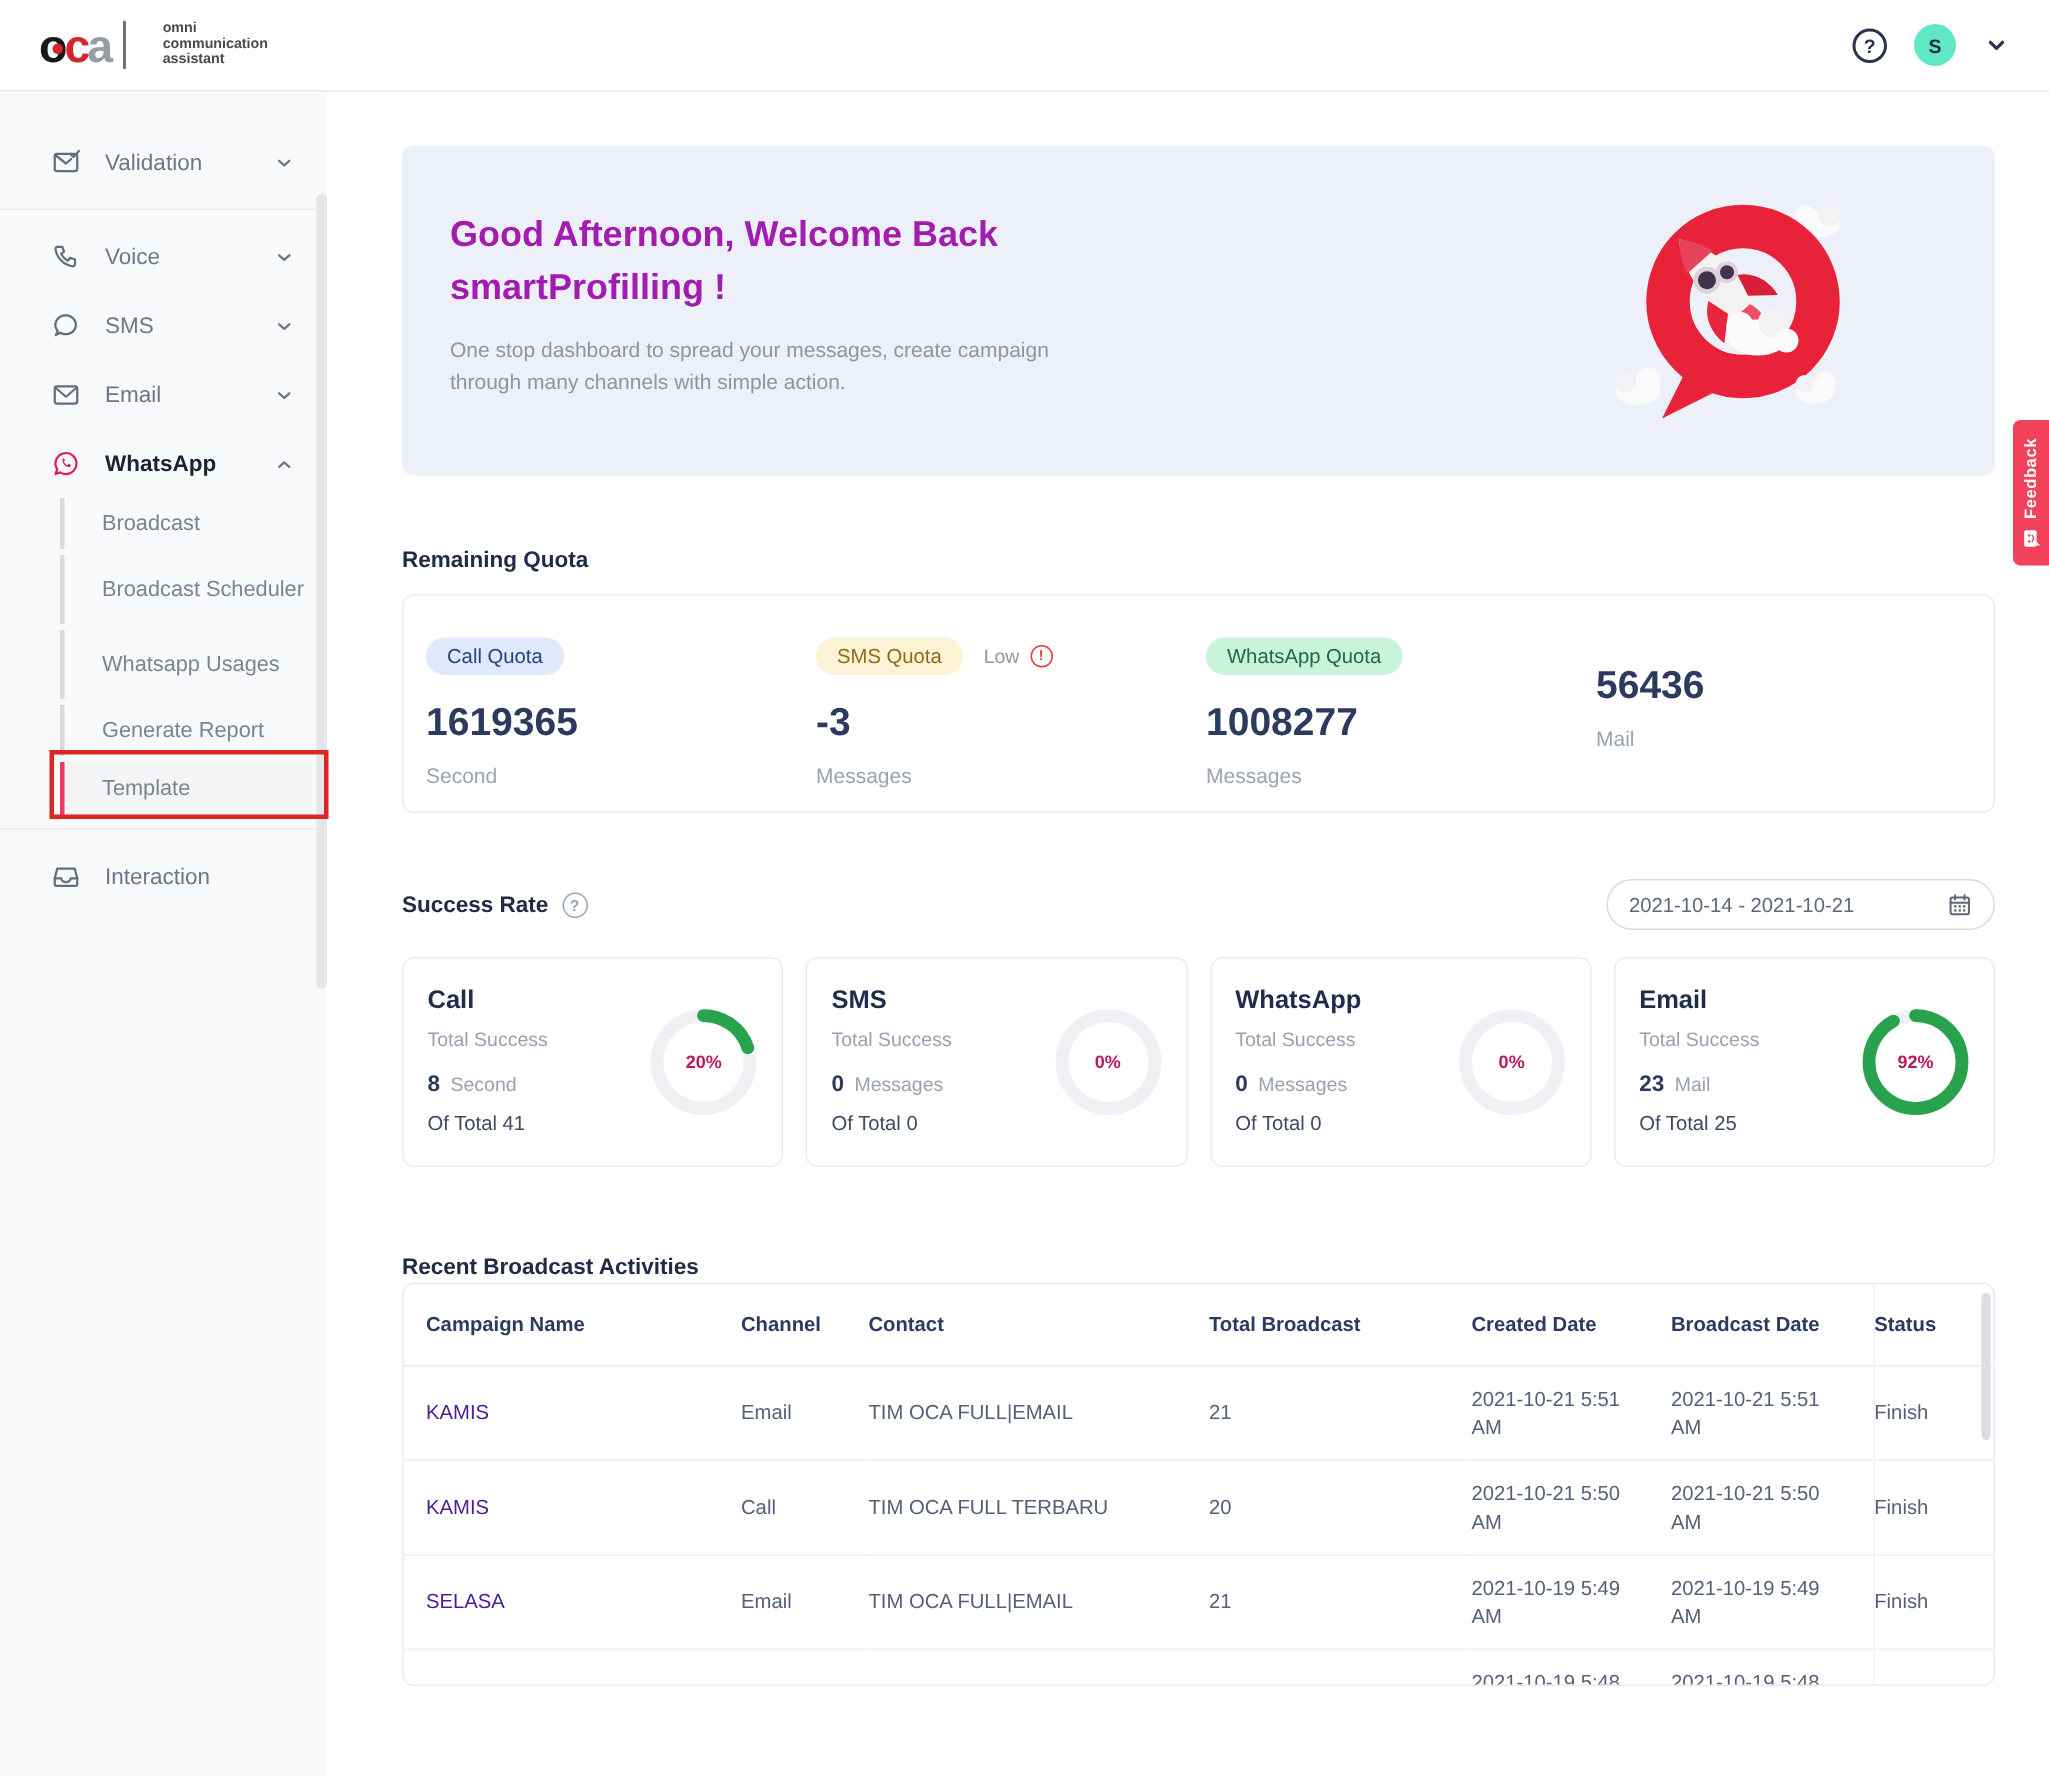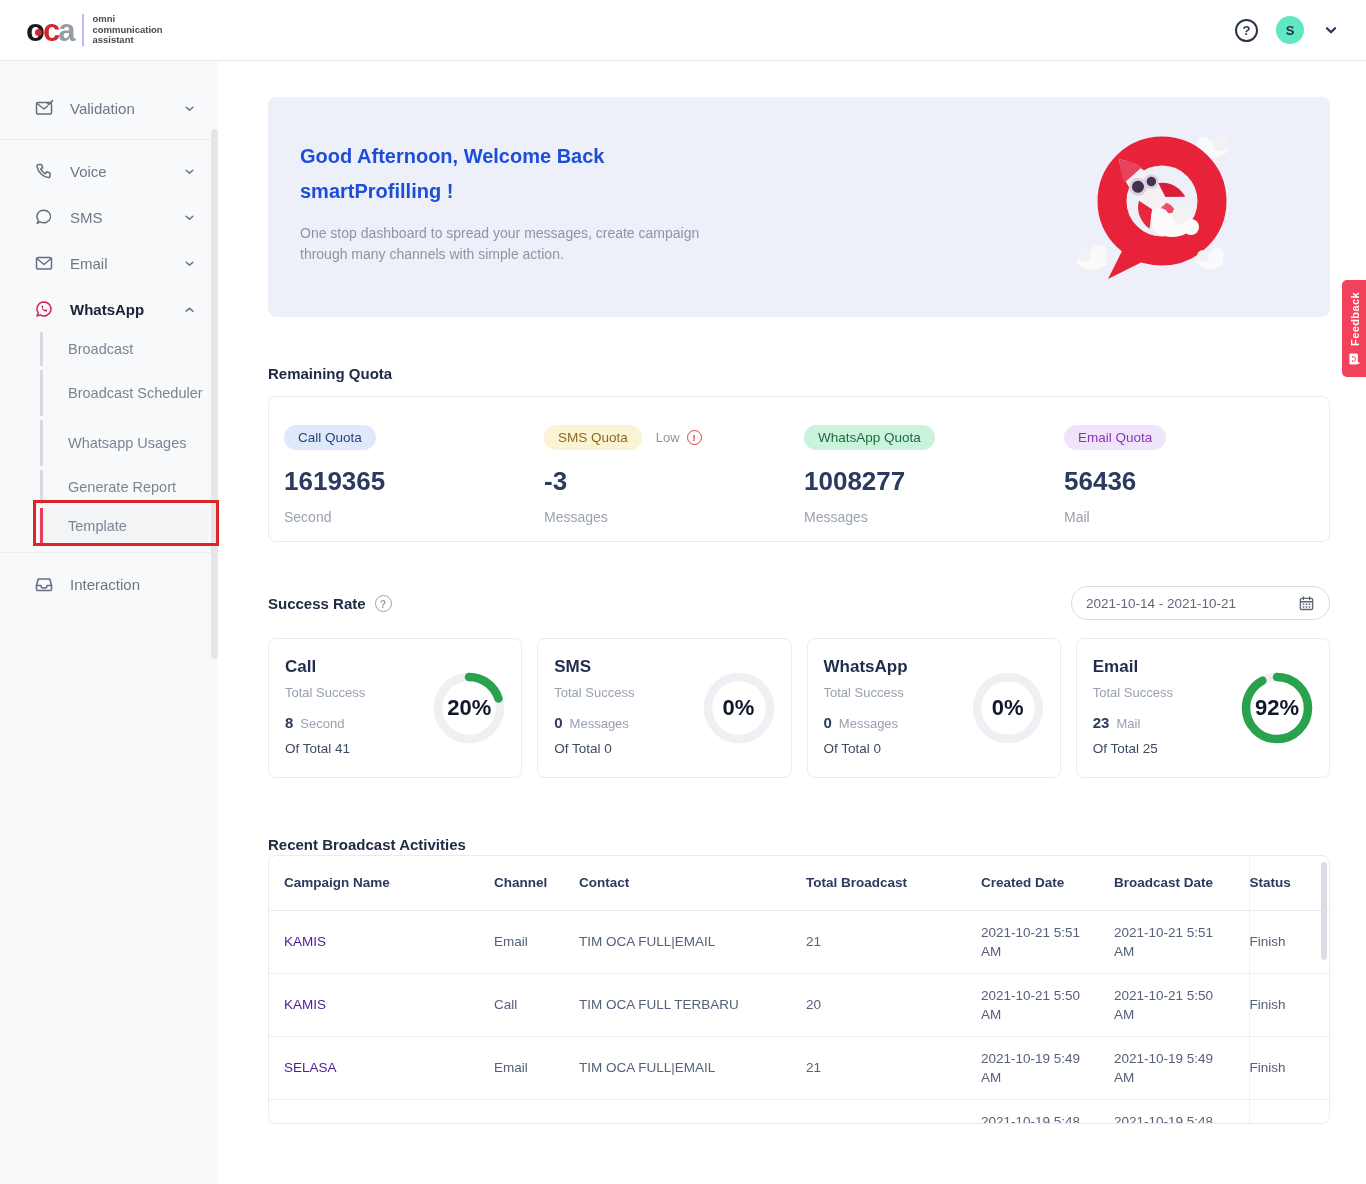--- a/index.html
+++ b/index.html
@@ -10,21 +10,21 @@
   }
   
   .header { height:61px; background:#fff; border-bottom:1px solid #e9e9ec;
     display:flex; align-items:center; padding:0 26px; position:relative; z-index:5; }
   .logo { display:flex; align-items:center; cursor:pointer; }
   .logo-word { font-size:31px; font-weight:800; letter-spacing:-2px; line-height:31px; position:relative; }
   .logo-o { color:#17181c; position:relative; }
   .logo-dot { position:absolute; left:9px; top:14px; width:7px; height:7px; border-radius:50%; background:#d5242e; }
   .logo-c { color:#d5242e; }
   .logo-a { color:#969ca6; }
-  .logo-tagline { margin-left:9px; padding-left:8px; border-left:2px solid #c4b5fd; }
+  .logo-tagline { margin-left:9px; padding-left:24px; border-left:2px solid #737373; }
   .logo-tagline div { font-size:9.5px; line-height:10.5px; font-weight:700; color:#4a4a4a; }
   .header-right { margin-left:auto; display:flex; align-items:center; gap:18px; }
   .help-circle { width:23px; height:23px; border:2.3px solid #2b3350; border-radius:50%;
     display:flex; align-items:center; justify-content:center;
     font-size:13px; font-weight:700; color:#2b3350; cursor:pointer; }
   .avatar { width:28px; height:28px; border-radius:50%; background:#5fe8c2;
     display:flex; align-items:center; justify-content:center;
     font-size:13px; font-weight:700; color:#223050; cursor:pointer; }
   .hdr-chevron { cursor:pointer; display:flex; }
   
@@ -42,21 +42,21 @@
   .submenu-item.h34 { height:34px; } .submenu-item.h46 { height:46px; line-height:21px; }
   .submenu-item.h36 { height:36px; }
   .submenu-item.active { border-left-color:#ee3a60; background:#f3f4f6; }
   .side-scrollbar { position:absolute; right:0; top:68px; width:7px; height:530px;
     background:#e4e6ea; border-radius:4px; }
   .annotation-box { position:absolute; left:33px; top:500px; width:186px; height:46px;
     border:3px solid #dc2626; z-index:30; pointer-events:none; }
   
   .main { flex:1; padding:36px 44px 0 50px; background:#fff; position:relative; }
   .banner { height:220px; background:#eef0f9; border-radius:8px; position:relative; padding:42px 0 0 32px; }
-  .banner-title { font-size:20px; line-height:35px; font-weight:700; color:#1d4ed8; }
+  .banner-title { font-size:24px; line-height:35px; font-weight:700; color:#a21caf; }
   .banner-sub { margin-top:14px; font-size:14px; line-height:21px; color:#8c95a6; width:450px; }
   .banner-illu { position:absolute; right:70px; top:18px; }
   .section-title { font-size:15px; font-weight:700; color:#212b46; }
   .mt48 { margin-top:48px; }
   
   .quota-card { margin-top:14px; height:146px; border:1px solid #e9ebf1; border-radius:8px;
     display:flex; padding-left:15px; background:#fff; }
   .quota-col { width:260px; padding-top:28px; }
   .q-badge-row { display:flex; align-items:center; gap:14px; }
   .q-badge { display:inline-block; padding:5px 14px; border-radius:15px; font-size:13.5px; font-weight:500; }
@@ -79,21 +79,21 @@
   .succ-card { flex:1; height:140px; border:1px solid #e9ebf1; border-radius:8px;
     position:relative; padding:18px 16px 0 16px; background:#fff; }
   .sc-title { font-size:17px; font-weight:700; color:#1f2c4d; }
   .sc-sub { margin-top:8px; font-size:13px; color:#98a1b1; }
   .sc-valrow { margin-top:14px; display:flex; align-items:baseline; gap:7px; }
   .sc-val { font-size:15px; font-weight:700; color:#2b3a5e; }
   .sc-unit { font-size:13px; color:#98a1b1; }
   .sc-total { margin-top:10px; font-size:13.5px; color:#3e4a63; }
   .donut-wrap { position:absolute; right:14px; top:50%; transform:translateY(-50%); width:76px; height:76px; }
   .donut-label { position:absolute; inset:0; display:flex; align-items:center; justify-content:center;
-    font-size:22px; font-weight:700; color:#0f172a; }
+    font-size:12px; font-weight:700; color:#be185d; }
   
   .act-title { margin-top:58px; }
   .table-card { margin-top:2px; height:269px; border:1px solid #e9ebf1; border-radius:8px;
     overflow:hidden; position:relative; background:#fff; }
   table { border-collapse:collapse; width:1054px; table-layout:fixed; }
   th { text-align:left; font-size:13.5px; font-weight:700; color:#2b3a5e;
     height:54px; border-bottom:1px solid #e9ebf1; vertical-align:middle; }
   td { font-size:13.5px; color:#55607a; height:63px; border-bottom:1px solid #edeff3;
     vertical-align:middle; line-height:19px; }
   .col-campaign { width:225px; padding-left:15px; }
@@ -295,23 +295,20 @@
         <div class="q-unit">Messages</div>
       </div>
       <div class="quota-col">
         <div class="q-badge-row">
             <span class="q-badge" style="background: rgb(201, 243, 218); color: rgb(31, 107, 65);">WhatsApp Quota</span>
           </div>
         <div class="q-value">1008277</div>
         <div class="q-unit">Messages</div>
       </div>
       <div class="quota-col">
-        <div class="q-badge-row">
-            <span class="q-badge" style="background: rgb(240, 228, 250); color: rgb(134, 55, 184);">Email Quota</span>
-          </div>
         <div class="q-value">56436</div>
         <div class="q-unit">Mail</div>
       </div>
     </div>
 
     <div class="succ-header">
       <div class="succ-title-wrap">
         <span class="section-title">Success Rate</span>
         <span class="help-sm">?</span>
       </div>

